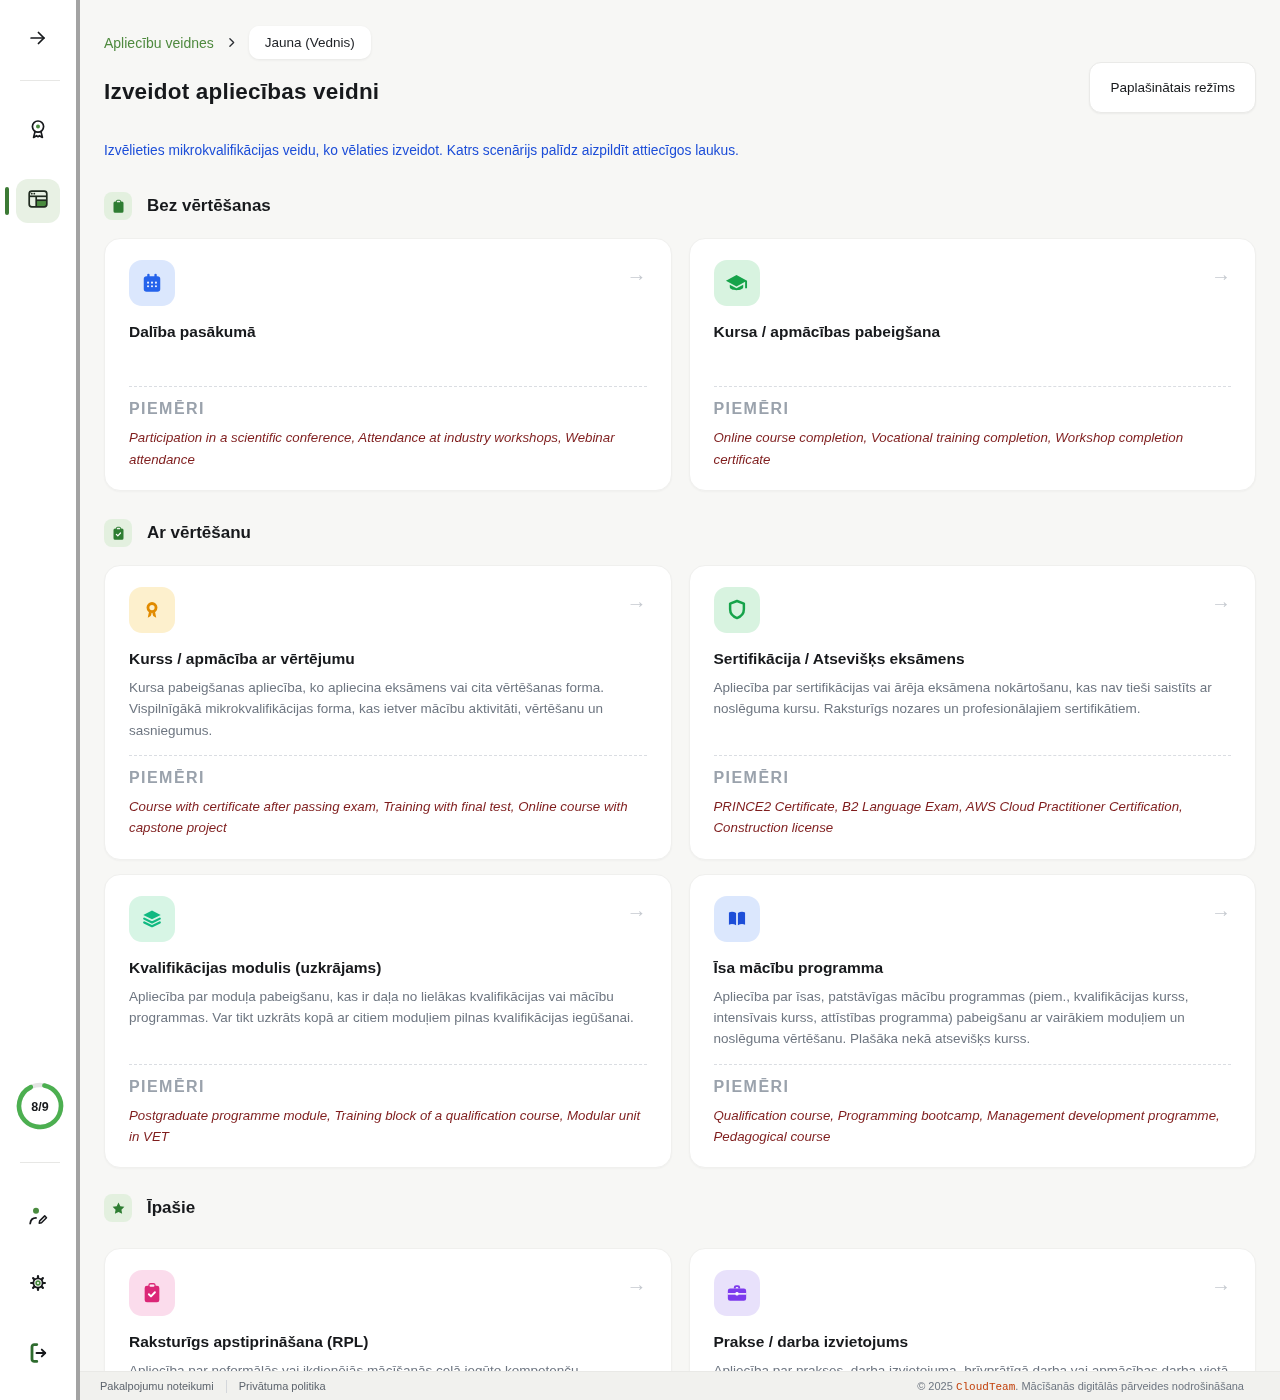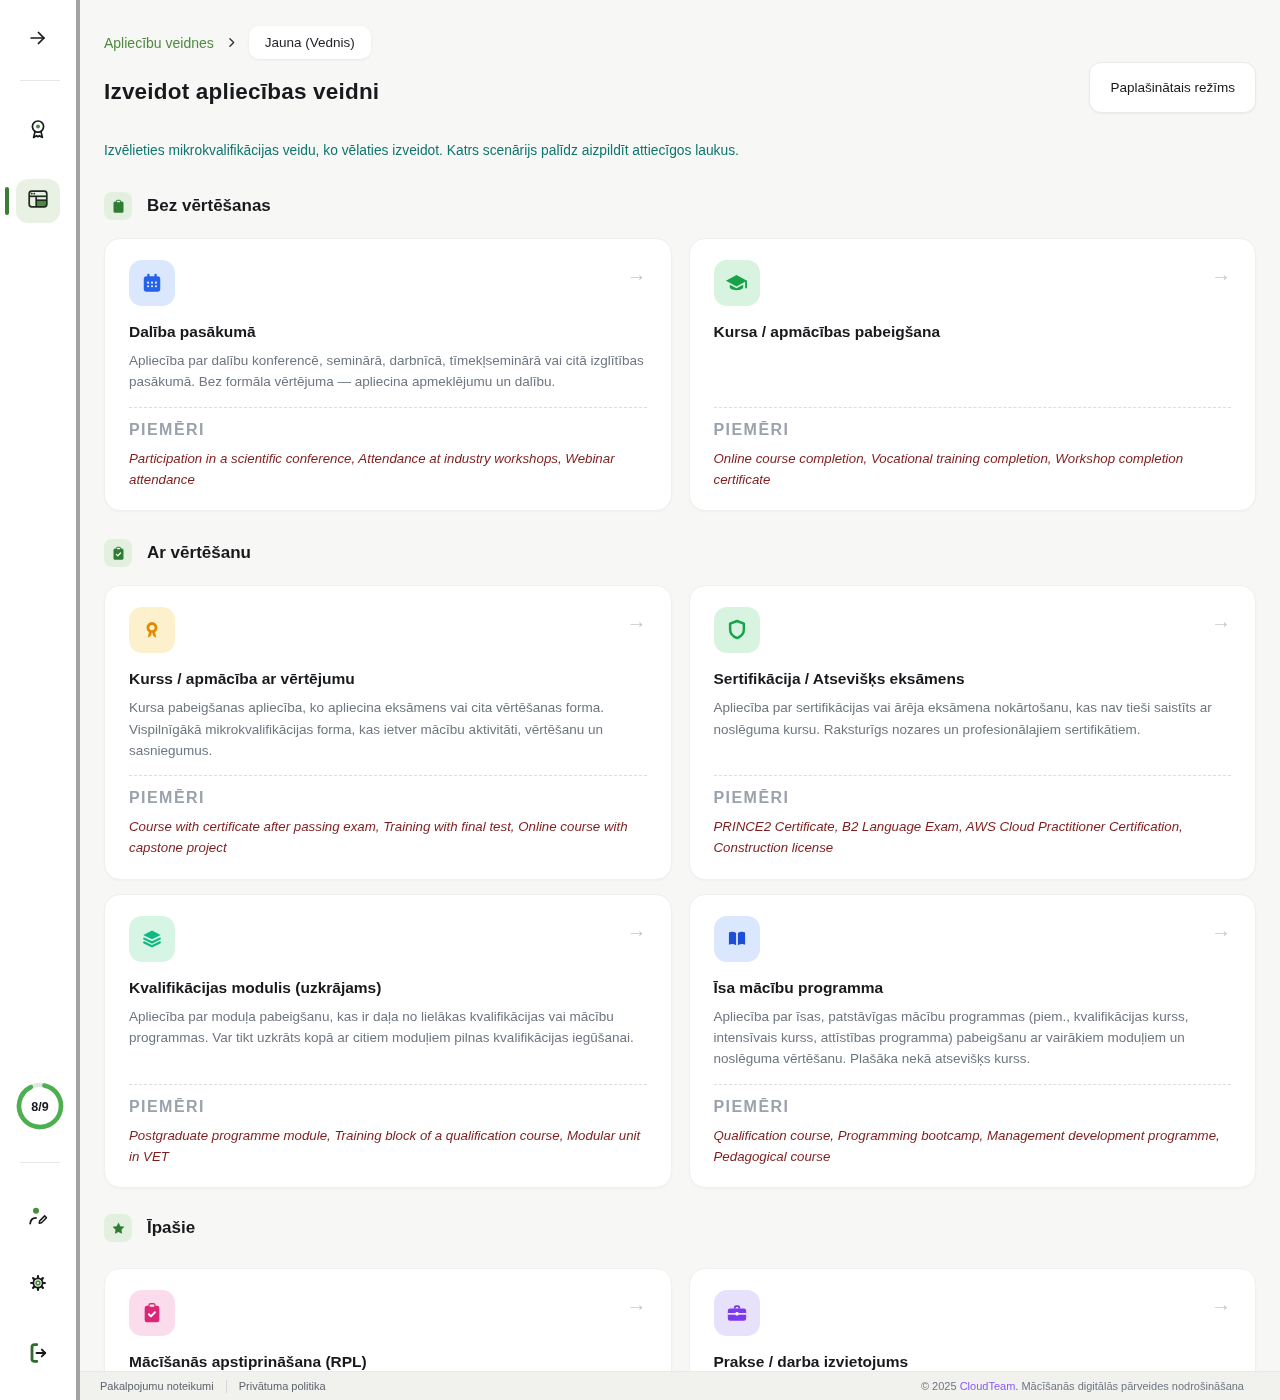--- a/index.html
+++ b/index.html
@@ -34,21 +34,21 @@
 
   .breadcrumb { display:flex; align-items:center; gap:11px; padding-top:26px; }
   .crumb-root { color:#4f8a3f; font-size:14px; cursor:pointer; }
   .crumb-chev { display:flex; align-items:center; color:#2b2e33; }
   .crumb-pill {
     background:#ffffff; border-radius:10px; padding:9px 16px;
     font-size:13.5px; color:#212429; box-shadow:0 1px 3px rgba(20,20,20,.07);
   }
 
   .page-title { margin:20px 0 0; font-size:22.5px; font-weight:700; letter-spacing:.2px; }
-  .subtitle { margin-top:38px; font-size:13.8px; color:#0f766e; }
+  .subtitle { margin-top:38px; font-size:13.8px; color:#1d4ed8; }
 
   .mode-btn {
     position:absolute; top:62px; right:24px;
     background:#ffffff; border:1px solid #eaeae8; border-radius:12px;
     padding:17px 20px; font-size:13.5px; font-weight:500; color:#17191c;
     font-family:"Liberation Sans", sans-serif;
     box-shadow:0 1px 2px rgba(0,0,0,.05); cursor:pointer;
   }
 
   .section-head { display:flex; align-items:center; gap:15px; }
@@ -88,21 +88,21 @@
   .footer {
     position:absolute; left:80px; right:0; bottom:0; height:29px; z-index:5;
     background:#f1f1ee; border-top:1px solid #e9e9e6;
     display:flex; align-items:center; justify-content:space-between;
     padding:0 36px 0 20px; font-size:11px; color:#5d646d;
   }
   .footer-links { display:flex; align-items:center; gap:12px; }
   .flink { cursor:pointer; }
   .fdiv { width:1px; height:13px; background:#d4d7db; }
   .copyright { color:#6e7681; }
-  .brand { color:#8b5cf6; }
+  .brand { color:#c2410c;font-family:Liberation Mono, monospace; }
 </style>
 </head>
 <body>
 
 <div class="app">
 
   <aside class="sidebar">
     <div class="sb-item" style="top:18px">
       <span>
         <svg width="22" height="22" viewBox="0 0 24 24" fill="none" stroke="#17191c" stroke-width="1.9" stroke-linecap="round" stroke-linejoin="round">
@@ -227,21 +227,20 @@
                   <circle cx="16.3" cy="11.6" r="1.15"></circle>
                 <circle cx="7.7" cy="15.6" r="1.15"></circle>
                   <circle cx="12" cy="15.6" r="1.15"></circle>
                   <circle cx="16.3" cy="15.6" r="1.15"></circle>
               </g>
             </svg>
           </span>
           <span class="card-arrow">→</span>
         </div>
         <h3 class="card-title">Dalība pasākumā</h3>
-        <p class="card-desc">Apliecība par dalību konferencē, seminārā, darbnīcā, tīmekļseminārā vai citā izglītības pasākumā. Bez formāla vērtējuma — apliecina apmeklējumu un dalību.</p>
         <div class="card-examples">
           <div class="examples-label">PIEMĒRI</div>
           <div class="examples-text">Participation in a scientific conference, Attendance at industry workshops, Webinar attendance</div>
         </div>
       </article>
 
       <article class="card r1">
         <div class="card-top">
           <span class="chip" style="background: rgb(216, 243, 224); color: rgb(22, 163, 74);">
             <svg width="23" height="23" viewBox="0 0 24 24" fill="currentColor">
@@ -359,21 +358,21 @@
         <div class="card-top">
           <span class="chip" style="background: rgb(251, 220, 236); color: rgb(219, 39, 119);">
             <svg width="22" height="22" viewBox="0 0 24 24" fill="currentColor">
               <path d="M8 3.5A2.5 2.5 0 0 1 10.5 1h3A2.5 2.5 0 0 1 16 3.5V4h1.5A2.5 2.5 0 0 1 20 6.5v13A2.5 2.5 0 0 1 17.5 22h-11A2.5 2.5 0 0 1 4 19.5v-13A2.5 2.5 0 0 1 6.5 4H8v-.5z"></path>
               <rect x="9.3" y="2.8" width="5.4" height="2.5" rx="1.1" fill="#fff" opacity="0.9"></rect>
               <path d="M8.6 13.4l2.3 2.3 4.3-4.5" stroke="#fff" stroke-width="2.1" fill="none" stroke-linecap="round" stroke-linejoin="round"></path>
             </svg>
           </span>
           <span class="card-arrow">→</span>
         </div>
-        <h3 class="card-title">Mācīšanās apstiprināšana (RPL)</h3>
+        <h3 class="card-title">Raksturīgs apstiprināšana (RPL)</h3>
         <p class="card-desc">Apliecība par neformālās vai ikdienējās mācīšanās ceļā iegūto kompetenču apstiprināšanu (iepriekšējās mācīšanās atzīšana). Ietver vērtēšanu bez iepriekšējas mācību aktivitātes programmā.</p>
       </article>
 
       <article class="card r4">
         <div class="card-top">
           <span class="chip" style="background: rgb(232, 225, 251); color: rgb(124, 58, 237);">
             <svg width="22" height="22" viewBox="0 0 24 24">
               <path d="M4.5 7h15A2.5 2.5 0 0 1 22 9.5V18a2.5 2.5 0 0 1-2.5 2.5h-15A2.5 2.5 0 0 1 2 18V9.5A2.5 2.5 0 0 1 4.5 7z" fill="currentColor"></path>
               <path d="M9.6 7V5.9a1.4 1.4 0 0 1 1.4-1.4h2a1.4 1.4 0 0 1 1.4 1.4V7" fill="none" stroke="currentColor" stroke-width="2.1"></path>
               <rect x="2" y="12.1" width="20" height="1.7" fill="#fff" opacity="0.9"></rect>

